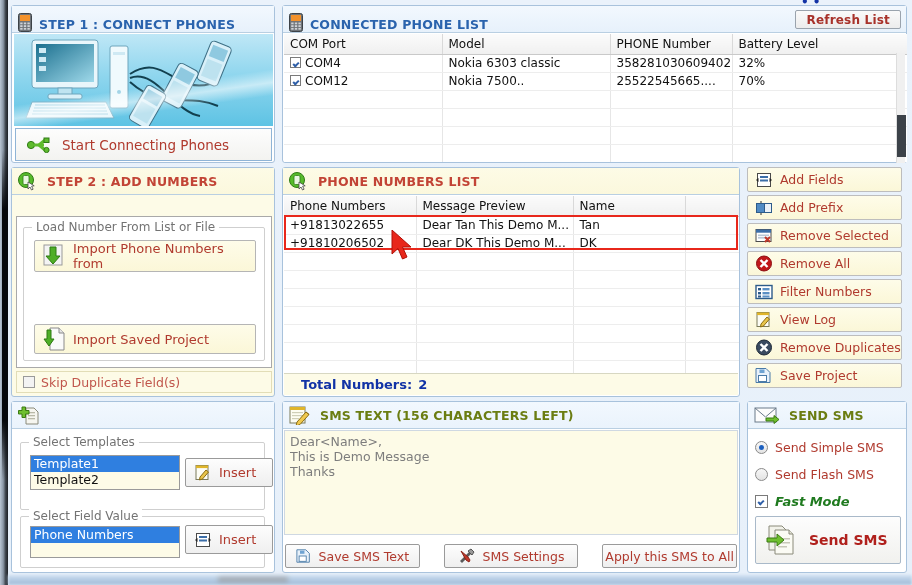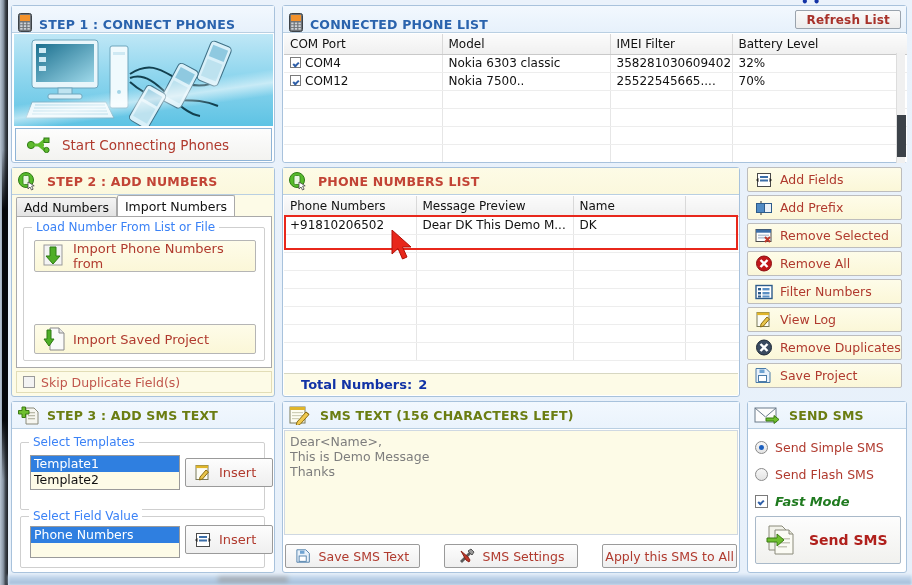--- a/index.html
+++ b/index.html
@@ -127,21 +127,21 @@
   .tabpane {
     position:absolute; left:4px; top:48px; width:256px; height:152px;
     background:#fff; border:1px solid #a9a9a9;
   }
   .fieldset {
     position:absolute; left:6px; top:10px; width:242px; height:134px;
     border:1px solid #cfcfcf; border-radius:2px;
   }
   .legend {
     position:absolute; left:8px; top:-8px; background:#fff; padding:0 4px;
-    color:#3b82f6; font-size:12px;
+    color:#737373; font-size:12px;
   }
   .big-btn {
     position:absolute; left:10px; width:222px;
     background: linear-gradient(to bottom,#fefce9,#fbf7d8);
     border:1px solid #b5b5b5; border-radius:2px;
     display:flex; align-items:center; gap:8px; padding-left:8px;
     color:#b03a2e; font-size:13px; text-align:left;
   }
   .skipline {
     position:absolute; left:4px; top:203px; width:256px; height:22px;
@@ -356,21 +356,21 @@
         <colgroup>
             <col style="width:158px">
             <col style="width:168px">
             <col style="width:122px">
             <col style="width:175px">
           </colgroup>
         <thead>
             <tr>
           <th>COM  Port</th>
           <th>Model</th>
-          <th>IMEI Filter</th>
+          <th>PHONE Number</th>
           <th style="border-right:none">Battery Level</th>
         </tr>
           </thead>
         <tbody>
           <tr>
             <td><span class="cbx on"></span><span>COM4</span></td>
             <td>Nokia 6303 classic</td>
             <td>358281030609402</td>
             <td style="border-right:none">32%</td>
           </tr>
@@ -418,28 +418,20 @@
       <span class="icon">
         <svg width="22" height="19" viewBox="0 0 22 19">
           <circle cx="8" cy="8" r="7.5" fill="#57bb2b" stroke="#2f7a16"></circle>
           <rect x="5" y="3.5" width="6" height="9" rx="1.3" fill="#e9f7e2" stroke="#2f7a16" stroke-width=".8"></rect>
           <path d="M10 10 l0 7 l2-2 l1.5 3 l1.6-.8 l-1.5-3 l2.6-.4 z" fill="#fff" stroke="#444" stroke-width=".8"></path>
         </svg>
       </span>
       <span class="head-title">STEP 2 : ADD NUMBERS</span>
     </div>
 
-    <div class="tabs">
-      <div class="tab inactive">
-        <span>Add Numbers</span>
-      </div>
-      <div class="tab active">
-        <span>Import Numbers</span>
-      </div>
-    </div>
 
     <div class="tabpane">
       <div class="fieldset">
         <span class="legend">Load Number From List or File</span>
 
         <div class="big-btn" style="top:12px;height:32px;">
           <span class="icon">
             <svg width="22" height="24" viewBox="0 0 22 24">
               <rect x="1" y="1" width="18" height="20" fill="#f4f4f4" stroke="#9a9a9a"></rect>
               <path d="M7 3 h6 v9 h4 l-7 8 l-7 -8 h4 z" fill="#4fae27" stroke="#2d7a12"></path>
@@ -491,20 +483,26 @@
         <thead>
             <tr>
           <th>Phone Numbers</th>
           <th>Message Preview</th>
           <th>Name</th>
           <th style="border-right:none"></th>
         </tr>
           </thead>
         <tbody>
           <tr>
+            <td>+91813022655</td>
+            <td>Dear Tan This Demo M...</td>
+            <td>Tan</td>
+            <td style="border-right:none"></td>
+          </tr>
+          <tr>
             <td>+91810206502</td>
             <td>Dear DK This Demo M...</td>
             <td>DK</td>
             <td style="border-right:none"></td>
           </tr>
           <tr>
               <td></td>
               <td></td>
               <td></td>
               <td style="border-right:none"></td>
@@ -661,21 +659,20 @@
         <svg width="22" height="19" viewBox="0 0 22 19">
           <path d="M8 2 h8 l4 4 v12 h-12 z" fill="#f6f6f0" stroke="#8a8a7a"></path>
           <g fill="#b9b9a8">
               <rect x="10" y="6" width="7" height="1.3"></rect>
               <rect x="10" y="9" width="7" height="1.3"></rect>
               <rect x="10" y="12" width="7" height="1.3"></rect>
             </g>
           <path d="M4 1 h3.5 v3.5 h3.5 v3.5 h-3.5 v3.5 h-3.5 v-3.5 h-3.5 v-3.5 h3.5 z" fill="#6fbf2f" stroke="#3b7a13"></path>
         </svg>
       </span>
-      <span class="head-title">STEP 3 : ADD SMS TEXT</span>
     </div>
 
     <div class="fs2" style="top:40px;height:68px;">
       <span class="legend">Select Templates</span>
     </div>
     <div class="listbox" style="left:18px;top:53px;width:150px;height:35px;">
       <div class="row sel">Template1</div>
       <div class="row">Template2</div>
     </div>
     <div class="ins-btn" style="left:173px;top:56px;">

